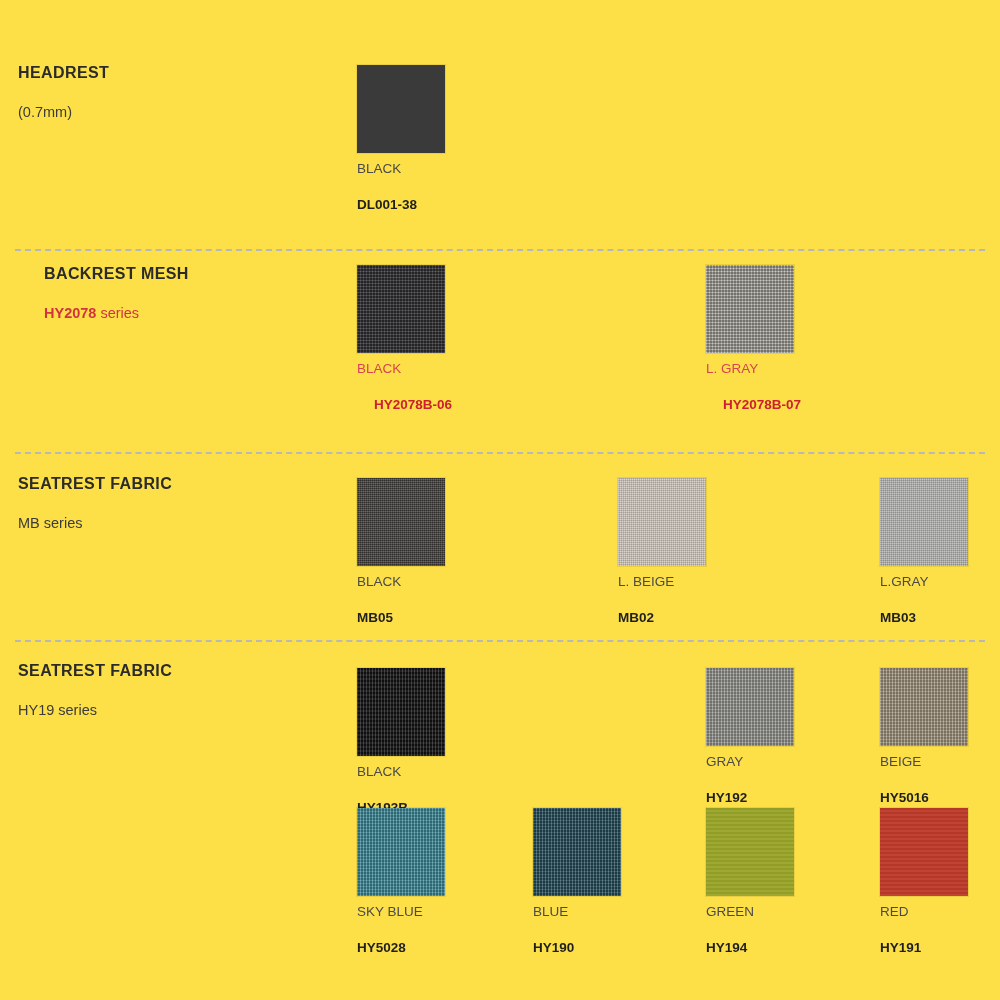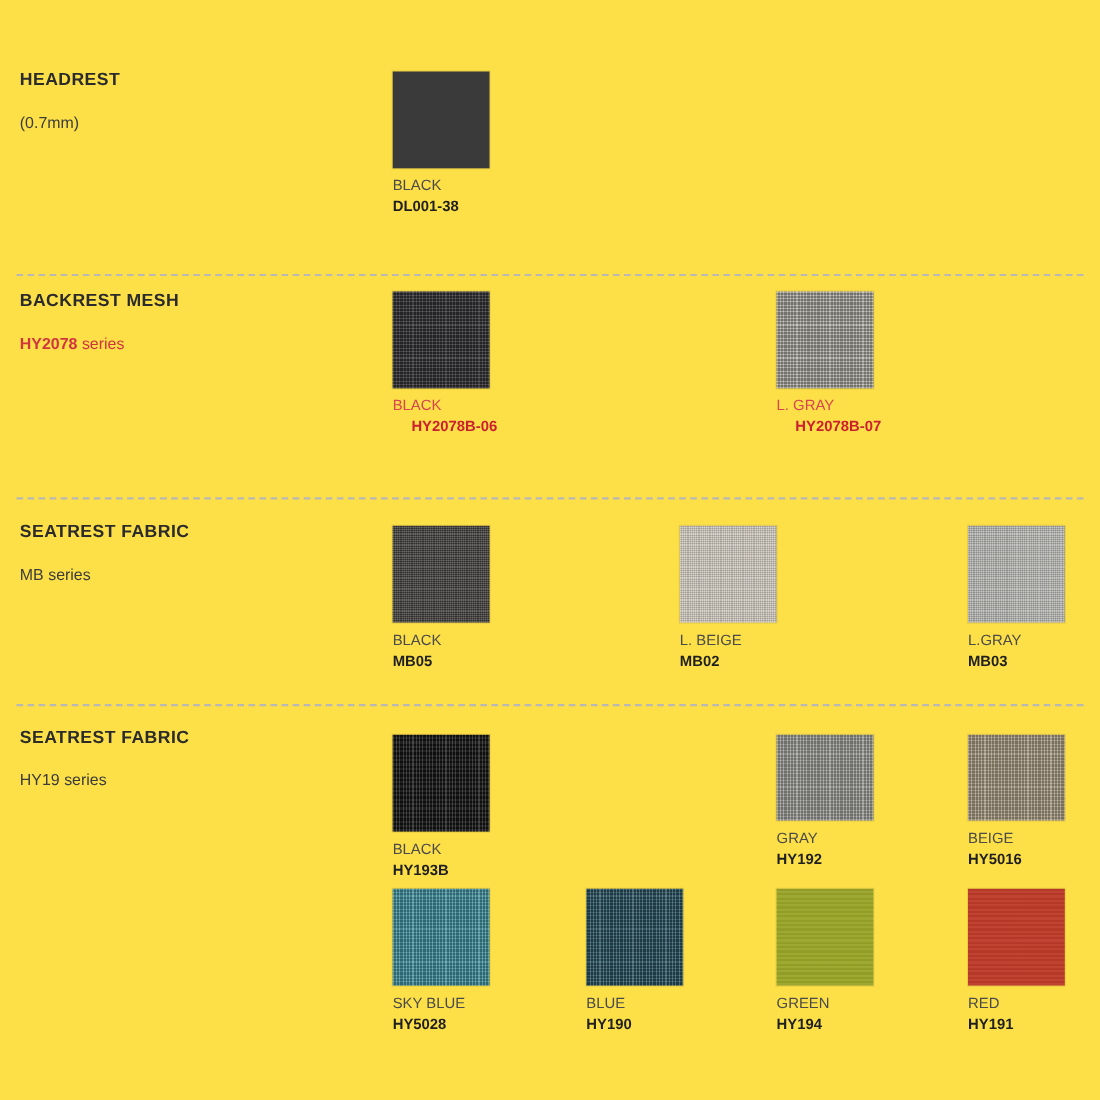--- a/index.html
+++ b/index.html
@@ -73,21 +73,21 @@
     background-repeat: repeat;
   }
   .swatch-name {
     margin-top: 8px;
     font-size: 13.5px;
     color: #4a4a4a;
     line-height: 1.25;
     white-space: nowrap;
   }
   .swatch-code {
-    margin-top: 2px;
+    margin-top: 19px;
     font-size: 13.5px;
     font-weight: bold;
     color: #1f1f1f;
     line-height: 1.25;
     white-space: nowrap;
   }
   .swatch-cell.red .swatch-name { color: #d64550; }
   .swatch-cell.red .swatch-code { color: #cc2030; padding-left: 17px; }
 
   
@@ -132,21 +132,21 @@
 
   <div class="swatch-cell" style="left:357px; top:65px;">
     <span class="swatch tex-plain" style="background-color:#3a3a3a;"></span>
     <div class="swatch-name">BLACK</div>
     <div class="swatch-code">DL001-38</div>
   </div>
 
 
   <div class="divider" style="top:249px;"></div>
 
-  <div class="section-label" style="top:265px;">
+  <div class="section-label" style="top:265px;margin-left:26px;">
     <div class="section-title">BACKREST MESH</div>
     <div class="section-sub red">
       <span class="strong">HY2078</span><span> series</span>
     </div>
   </div>
 
   <div class="swatch-cell red" style="left:357px; top:265px;">
     <span class="swatch tex-mesh" style="background-color:#3b3b3f;"></span>
     <div class="swatch-name">BLACK</div>
     <div class="swatch-code">HY2078B-06</div>

